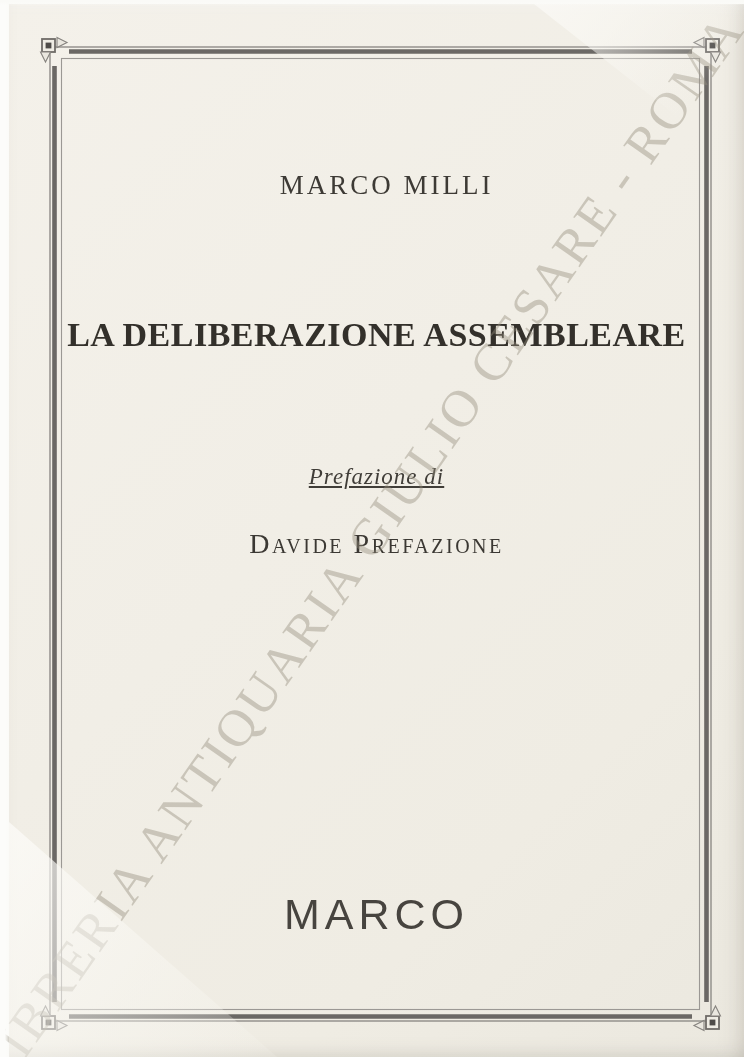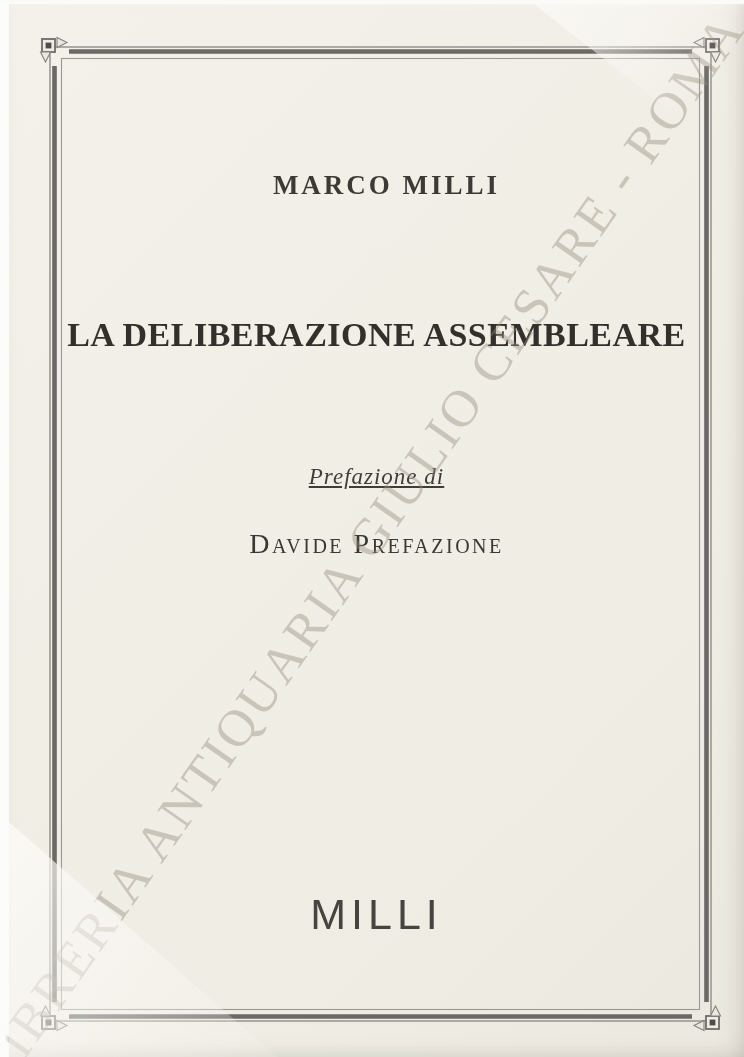--- a/index.html
+++ b/index.html
@@ -17,21 +17,21 @@
     background:linear-gradient(135deg,#f4f1ea 0%,#f1eee6 45%,#efece3 75%,#ebe8df 100%);
     box-shadow:inset -16px 0 24px -16px rgba(110,105,95,.28),
                inset 0 -12px 20px -12px rgba(110,105,95,.22),
                inset 0 10px 16px -12px rgba(255,255,255,.8);
   }
   .frame{position:absolute;left:0;top:0;width:744px;height:1057px;pointer-events:none;z-index:2;}
   .txt{
     position:absolute;left:0;right:0;text-align:center;z-index:3;
     color:#3a3733;white-space:nowrap;
   }
-  .author{top:166px;font-size:27px;font-weight:700;letter-spacing:3px;color:#3d3a35;padding-left:20px;}
+  .author{top:166px;font-size:27px;font-weight:400;letter-spacing:3px;color:#3d3a35;padding-left:20px;}
   .title{top:312px;font-size:34px;font-weight:700;letter-spacing:.5px;color:#33302b;}
   .subtitle{top:383px;font-size:25px;font-weight:400;color:#3b3833;}
   .preface-label{top:460px;font-size:23px;font-style:italic;color:#403d38;letter-spacing:1px;text-decoration:underline;}
   .preface-author{top:524px;font-size:28px;font-variant:small-caps;letter-spacing:2.5px;color:#3b3833;}
   .publisher{
     top:886px;font-size:43px;letter-spacing:5px;color:#47443f;
     font-family:"Liberation Sans", sans-serif;font-weight:400;
   }
   .watermark{
     position:absolute;z-index:5;
@@ -90,21 +90,21 @@
       </g>
       <use href="#cornTL" transform="translate(743,0) scale(-1,1)"></use>
       <use href="#cornTL" transform="translate(0,1060) scale(1,-1)"></use>
       <use href="#cornTL" transform="translate(743,1060) scale(-1,-1)"></use>
     </svg>
 
     <div class="txt author">MARCO MILLI</div>
     <div class="txt title">LA DELIBERAZIONE ASSEMBLEARE</div>
     <div class="txt preface-label">Prefazione di</div>
     <div class="txt preface-author">Davide Prefazione</div>
-    <div class="txt publisher">MILLI</div>
+    <div class="txt publisher">MARCO</div>
 
     <div class="watermark">LIBRERIA ANTIQUARIA GIULIO CESARE - ROMA</div>
 
     <div class="curl-bl"></div>
     <div class="crease-tr"></div>
   </div>
 
   <div class="edge-left"></div>
   <div class="edge-top"></div>
 </div>

